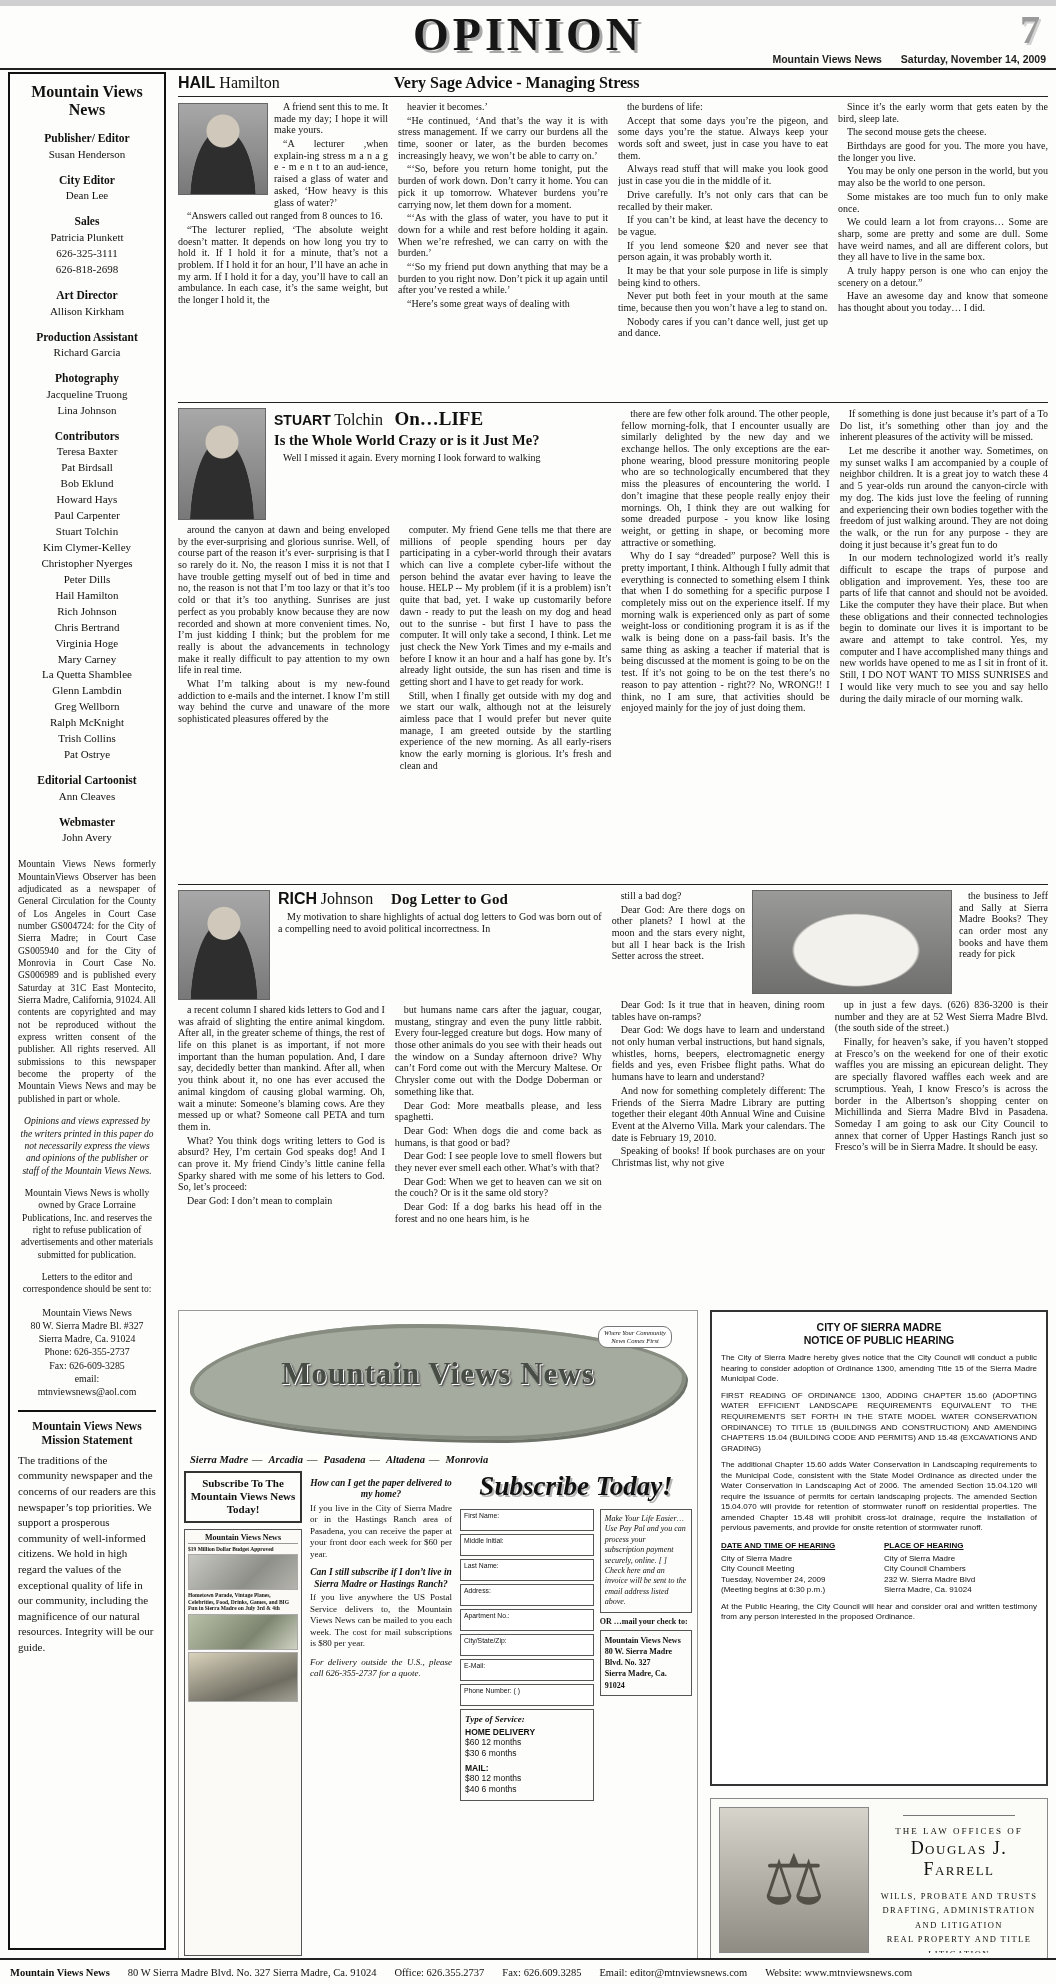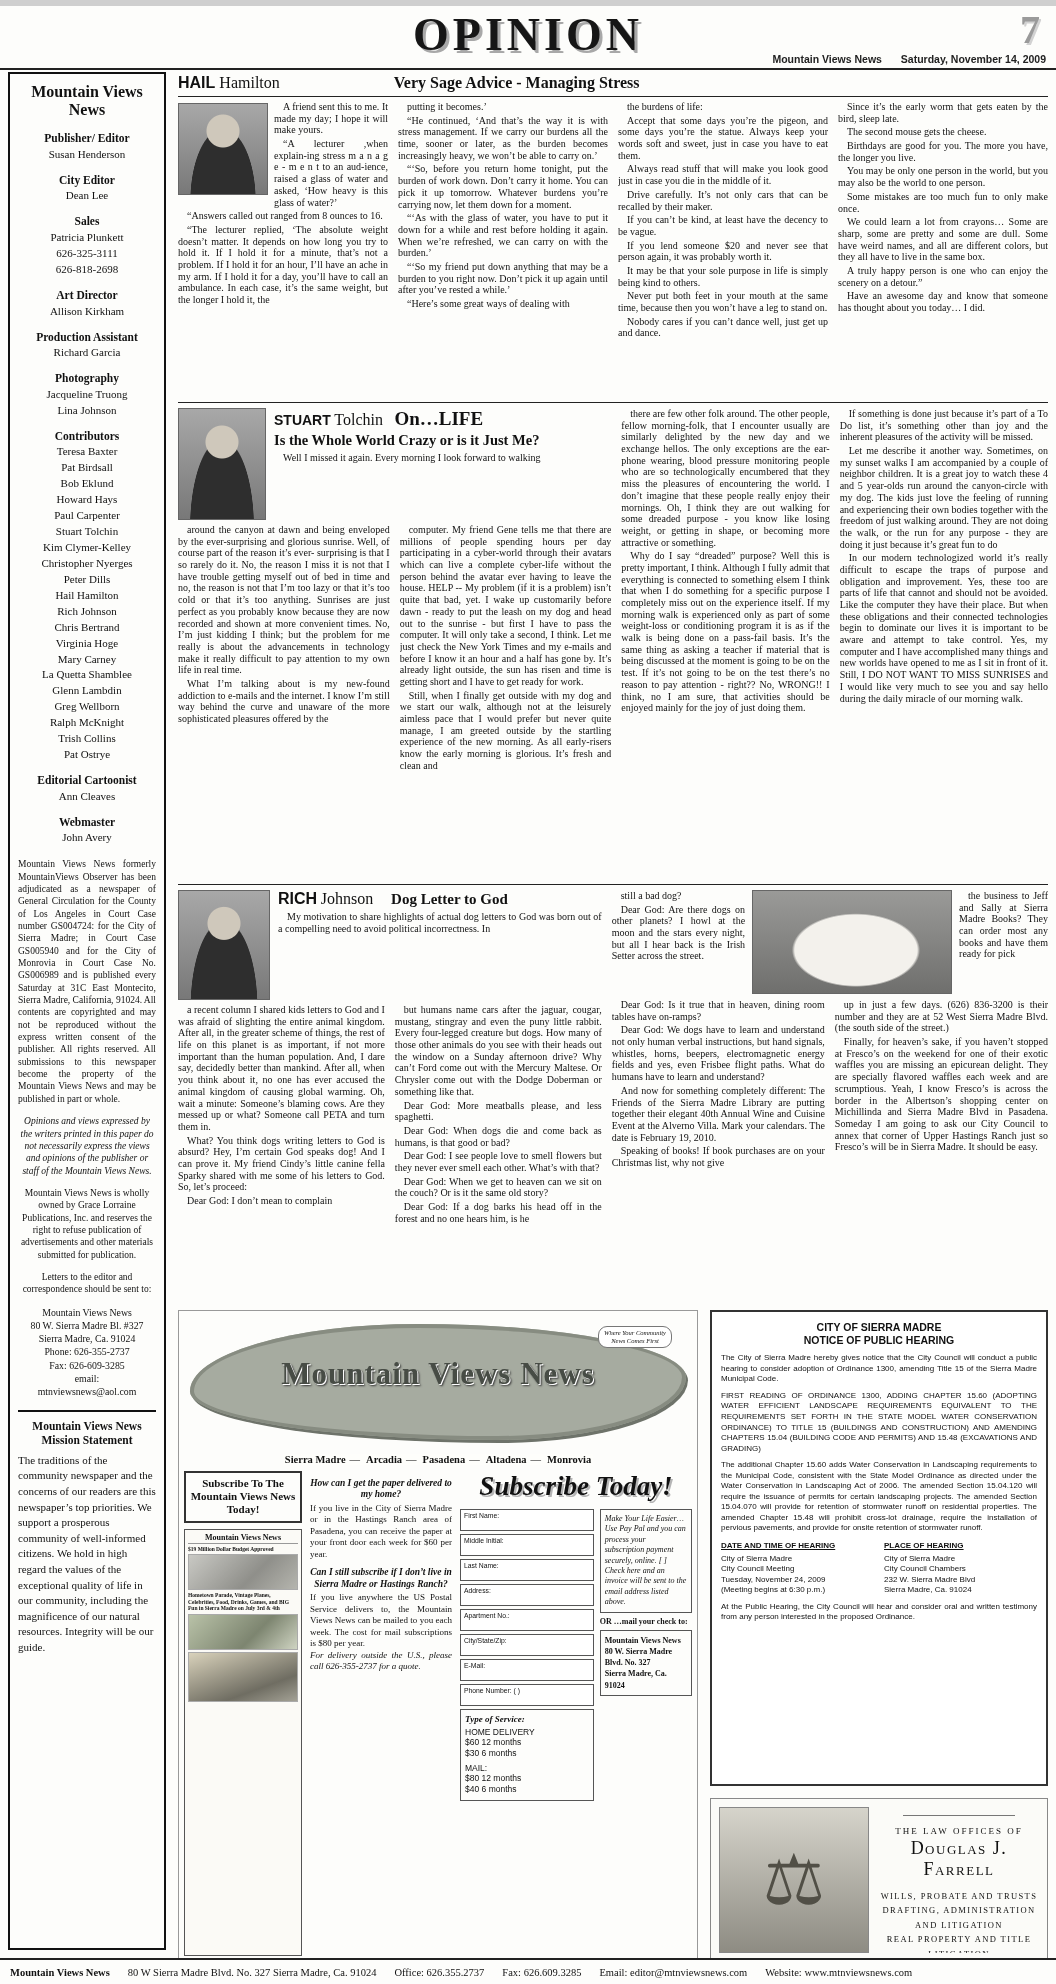--- a/index.html
+++ b/index.html
@@ -77,45 +77,45 @@
   
   .bottom{display:flex;gap:12px;height:652px;margin-top:6px}
   .ad{width:520px;border:1px solid #999;padding:5px;display:flex;flex-direction:column;overflow:hidden}
   .map{position:relative;height:150px;overflow:hidden;flex:none}
   .blob{position:absolute;left:6px;right:6px;top:8px;bottom:26px;background:#a6aba0;
         border-radius:46% 54% 38% 62%/58% 46% 54% 42%;box-shadow:inset 0 0 0 4px #878c81,2px 3px 0 #6e736a}
   .mlogo{position:absolute;left:0;right:0;top:40px;text-align:center;font-size:31px;font-weight:bold;color:#474c45;
          letter-spacing:1px;text-shadow:1px 1px 0 #fff,2px 2px 2px #3a3a3a}
   .tagline{position:absolute;right:20px;top:10px;background:#fff;border:1px solid #777;border-radius:9px;
            padding:2px 5px;font-size:6.5px;font-style:italic;width:74px;text-align:center;line-height:1.2}
-  .cities{position:absolute;left:0;right:0;bottom:1px;display:flex;justify-content:center;
-          font-weight:bold;font-size:10.5px;padding:0 4px}
+  .cities{position:absolute;left:0;right:0;bottom:1px;display:flex;justify-content:flex-start;
+          font-weight:bold;font-style:italic;font-size:10.5px;padding:0 4px}
   .cities span{background:rgba(253,253,251,.75);padding:0 2px}
   .cities span+span::before{content:"—";margin-right:6px;color:#555}
   .adrow{display:flex;gap:8px;flex:1;margin-top:5px;overflow:hidden}
   .adleft{width:118px;display:flex;flex-direction:column;gap:6px;flex:none}
   .subbox{border:2px solid #333;padding:4px 3px;text-align:center;font-weight:bold;font-size:11px;line-height:1.2}
   .thumb{border:1px solid #555;flex:1;background:#fbfaf6;padding:3px;overflow:hidden}
   .th-mast{font-size:8px;font-weight:bold;text-align:center;border-bottom:1px solid #999;padding-bottom:1px}
   .th-head{font-size:5.5px;font-weight:bold;margin-top:2px;line-height:1.2}
   .th-img{height:36px;margin-top:2px;border:1px solid #aaa;background:linear-gradient(135deg,#c9c9c4,#8f8f8a 60%,#b5b5ae)}
   .th-img.c2{background:linear-gradient(135deg,#b9c2a8,#7d8570 60%,#cfd4c2)}
   .th-img.c3{height:50px;background:linear-gradient(160deg,#d9d2bb,#6f6d62 70%,#a3a195)}
   .admid{width:142px;flex:none;font-size:9px;text-align:justify;line-height:1.28}
   .q{font-weight:bold;font-style:italic;font-size:9.5px;margin:7px 0 2px;text-align:center;line-height:1.2}
-  .ansnote{font-style:italic;}
+  .ansnote{font-style:italic;margin-top:7px}
   .adright{flex:1;display:flex;flex-direction:column;overflow:hidden}
   .cta{font-size:27px;font-weight:bold;font-style:italic;text-align:center;text-shadow:2px 2px 0 #b5b5b5;margin-bottom:7px}
   .formrow{display:flex;gap:6px;flex:1;overflow:hidden}
   .fields{flex:1.45;overflow:hidden}
   .f-row{border:1px solid #555;height:22px;font-family:"Liberation Sans",sans-serif;font-size:6.8px;
          padding:2px 3px;margin-bottom:3px;background:#fff}
   .svc{border:1px solid #555;padding:4px;font-size:8.5px;margin-top:2px;text-align:left}
   .svc-lbl{font-weight:bold;font-style:italic;font-size:9px}
-  .svc-hd{font-weight:normal;font-family:"Liberation Sans",sans-serif;font-size:8.5px;margin-top:3px}
+  .svc-hd{font-weight:bold;font-family:"Liberation Sans",sans-serif;font-size:8.5px;margin-top:3px}
   .svc-rt{font-family:"Liberation Sans",sans-serif;font-size:8.5px;line-height:1.35}
   .pay{flex:1;font-size:8px;overflow:hidden;text-align:left;line-height:1.3}
   .paybox{border:1px solid #555;padding:4px;margin-bottom:4px;font-style:italic}
   .orline{font-weight:bold;margin-bottom:3px}
   .chk-addr{font-weight:bold;border:1px solid #555;padding:4px;line-height:1.4}
   .rightcol{flex:1;display:flex;flex-direction:column;gap:12px;overflow:hidden}
   .notice{border:2px solid #333;padding:9px;font-family:"Liberation Sans",sans-serif;font-size:8px;
           line-height:1.32;text-align:justify;height:476px;overflow:hidden;background:#fff}
   .n-t1,.n-t2{text-align:center;font-weight:bold;font-size:10.5px;line-height:1.25}
   .notice p{margin-top:6px}
@@ -244,21 +244,21 @@
         <div class="col">
           <div class="ph ph1"></div>
           <div>
               <p class="bp">A friend sent this to me. It made my day;  I hope it will make yours.</p>
               <p class="bp">“A lecturer ,when explain-ing stress m a n a g e - m e n t to an aud-ience, raised a glass of water and asked, ‘How heavy is this glass of water?’</p>
               <p class="bp">“Answers called out ranged from 8 ounces to 16.</p>
               <p class="bp">“The lecturer replied, ‘The absolute weight doesn’t matter. It depends on how long you try to hold it. If I hold it for a minute, that’s not a problem. If I hold it for an hour, I’ll have an ache in my arm. If I hold it for a day, you’ll have to call an ambulance. In each case, it’s the same weight, but the longer I hold it, the</p>
             </div>
         </div>
         <div class="col">
-            <p class="bp">putting it becomes.’</p>
+            <p class="bp">heavier it becomes.’</p>
             <p class="bp">“He continued, ‘And that’s the way it is with stress management. If we carry our burdens all the time, sooner or later, as the burden becomes increasingly heavy, we won’t be able to carry on.’</p>
             <p class="bp">“‘So, before you return home tonight, put the burden of work down. Don’t carry it home. You can pick it up tomorrow. Whatever burdens you’re carrying now, let them down for a moment.</p>
             <p class="bp">“‘As with the glass of water, you have to put it down for a while and rest before holding it again. When we’re refreshed, we can carry on with the burden.’</p>
             <p class="bp">“‘So my friend put down anything that may be a burden to you right now. Don’t pick it up again until after you’ve rested a while.’</p>
             <p class="bp">“Here’s some great ways of dealing with</p>
           </div>
         <div class="col">
             <p class="bp">the burdens of life:</p>
             <p class="bp">Accept that some days you’re the pigeon, and some days you’re the statue. Always keep your words soft and sweet, just in case you have to eat them.</p>
             <p class="bp">Always read stuff that will make you look good just in case you die in the middle of it.</p>

